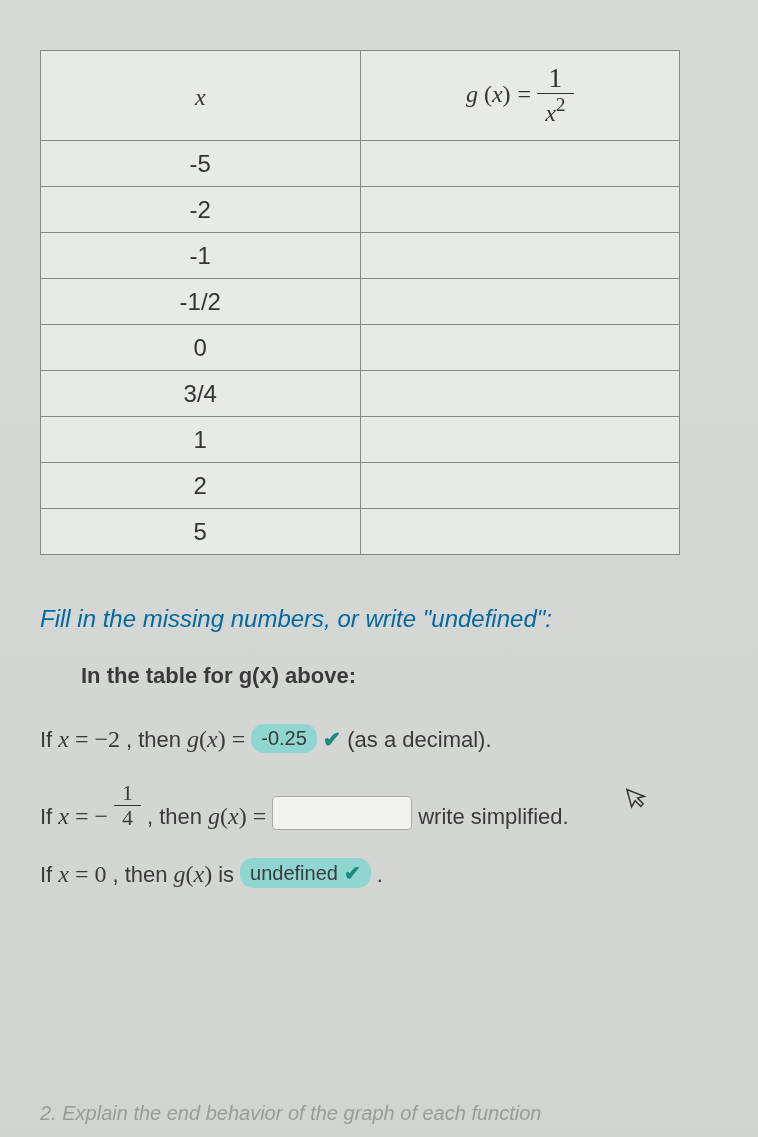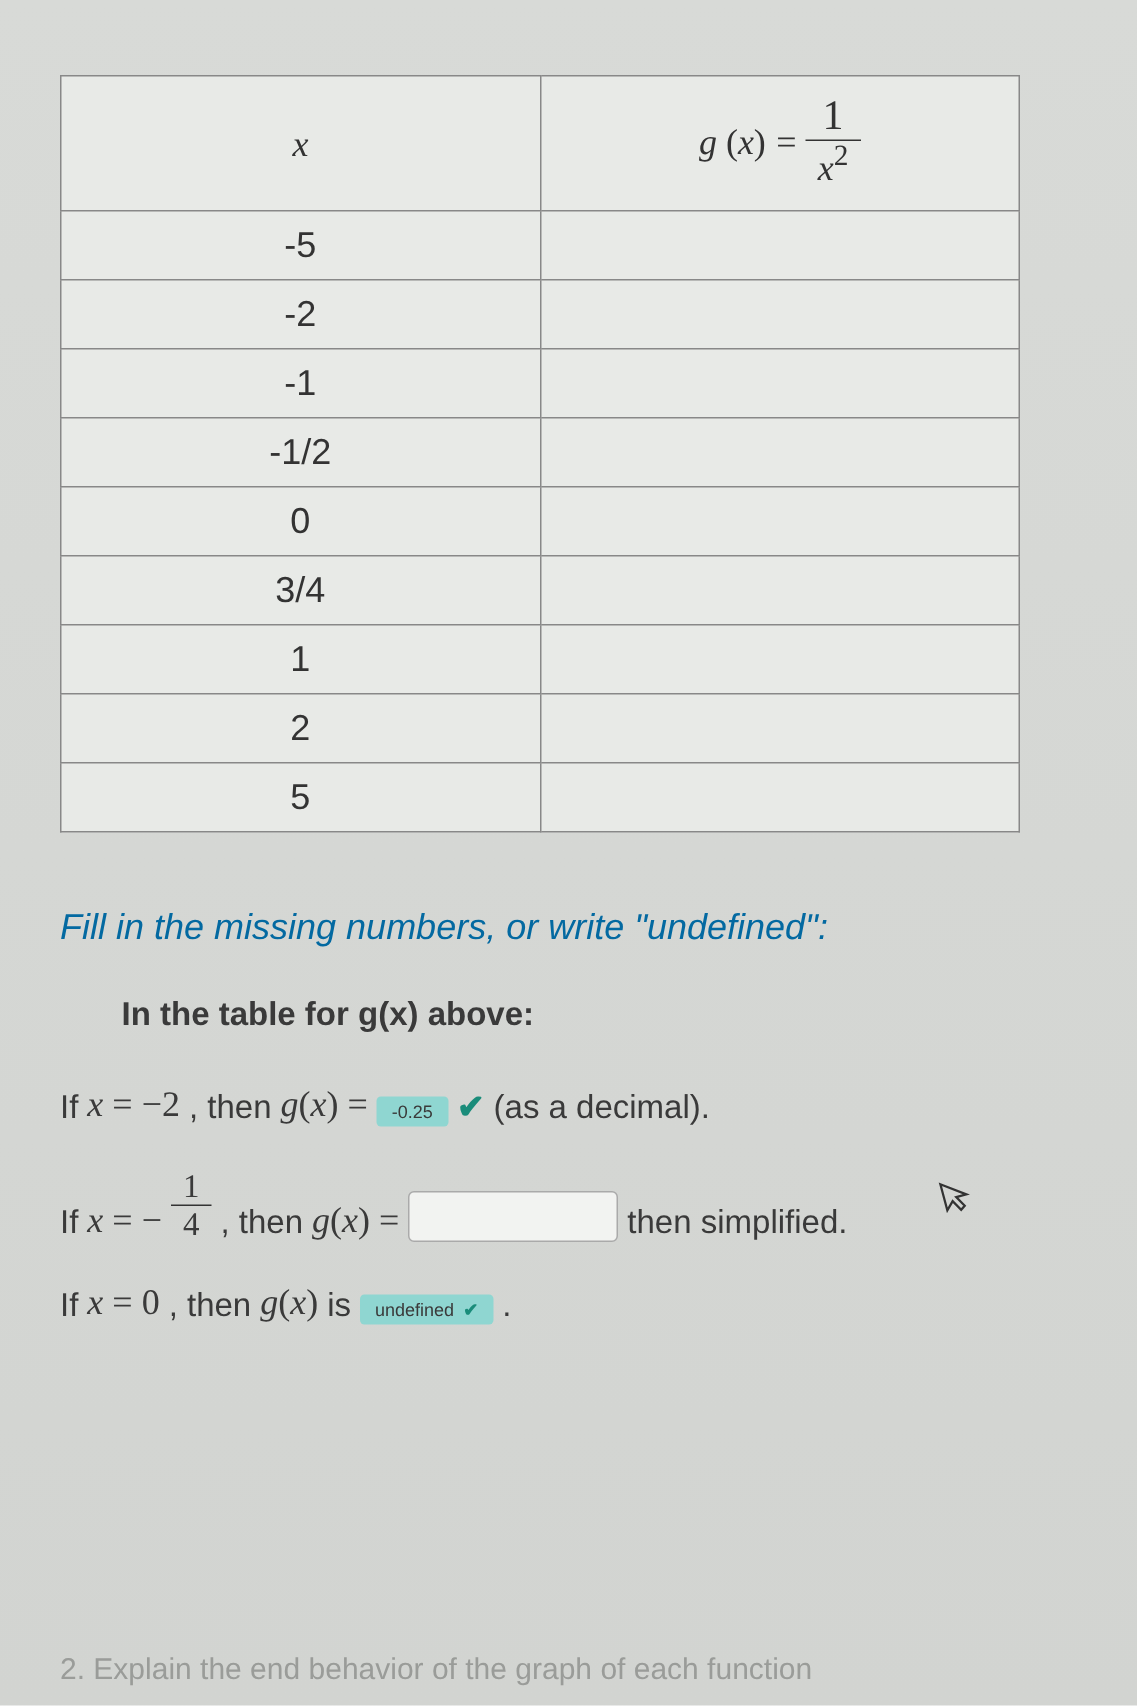--- a/index.html
+++ b/index.html
@@ -65,27 +65,27 @@
       display: flex;
       align-items: flex-end;
       flex-wrap: wrap;
       gap: 6px;
       font-family: Arial, sans-serif;
     }
     .mathit { font-family: "Times New Roman", serif; font-style: italic; font-size: 24px; }
     .mathrm { font-family: "Times New Roman", serif; font-style: normal; font-size: 24px; }
     .answer-correct {
       background: #8fd6d1;
-      border-radius: 3px;
+      border-radius: 13px;
       padding: 3px 10px;
       color: #3a3a3a;
       display: inline-flex;
       align-items: center;
       gap: 6px;
-      font-size: 12px;
+      font-size: 20px;
     }
     .answer-empty {
       display: inline-block;
       border: 1.5px solid #aaa;
       background: #f2f3f1;
       border-radius: 4px;
       width: 140px;
       height: 34px;
       vertical-align: middle;
     }
@@ -102,20 +102,21 @@
       transform: rotate(-15deg);
     }
     .bottom-cut {
       position: absolute;
       bottom: 12px;
       left: 40px;
       right: 40px;
       font-size: 20px;
       color: #9a9c99;
       font-family: Arial, sans-serif;
+      font-style: italic;
     }
     sup { font-size: 0.7em; font-style: normal; vertical-align: super; }
   </style>
 </head>
 <body>
 
 <table>
   <thead>
     <tr>
       <th class="col1">
@@ -202,21 +203,21 @@
   <span class="mathrm"> = </span>
   <span class="mathrm">−</span>
   <span class="frac" style="font-size:22px">
     <span class="num">1</span>
     <span class="den">4</span>
   </span>
   <span>, then </span>
   <span class="mathit"><span>g</span><span class="mathrm">(</span><span>x</span><span class="mathrm">)</span></span>
   <span class="mathrm"> = </span>
   <span class="answer-empty"></span>
-  <span>then simplified.</span>
+  <span>write simplified.</span>
 </div>
 
 <div class="question-line">
   <span>If </span>
   <span class="mathit">x</span>
   <span class="mathrm"> = </span>
   <span class="mathrm">0</span>
   <span>, then </span>
   <span class="mathit"><span>g</span><span class="mathrm">(</span><span>x</span><span class="mathrm">)</span></span>
   <span> is </span>

